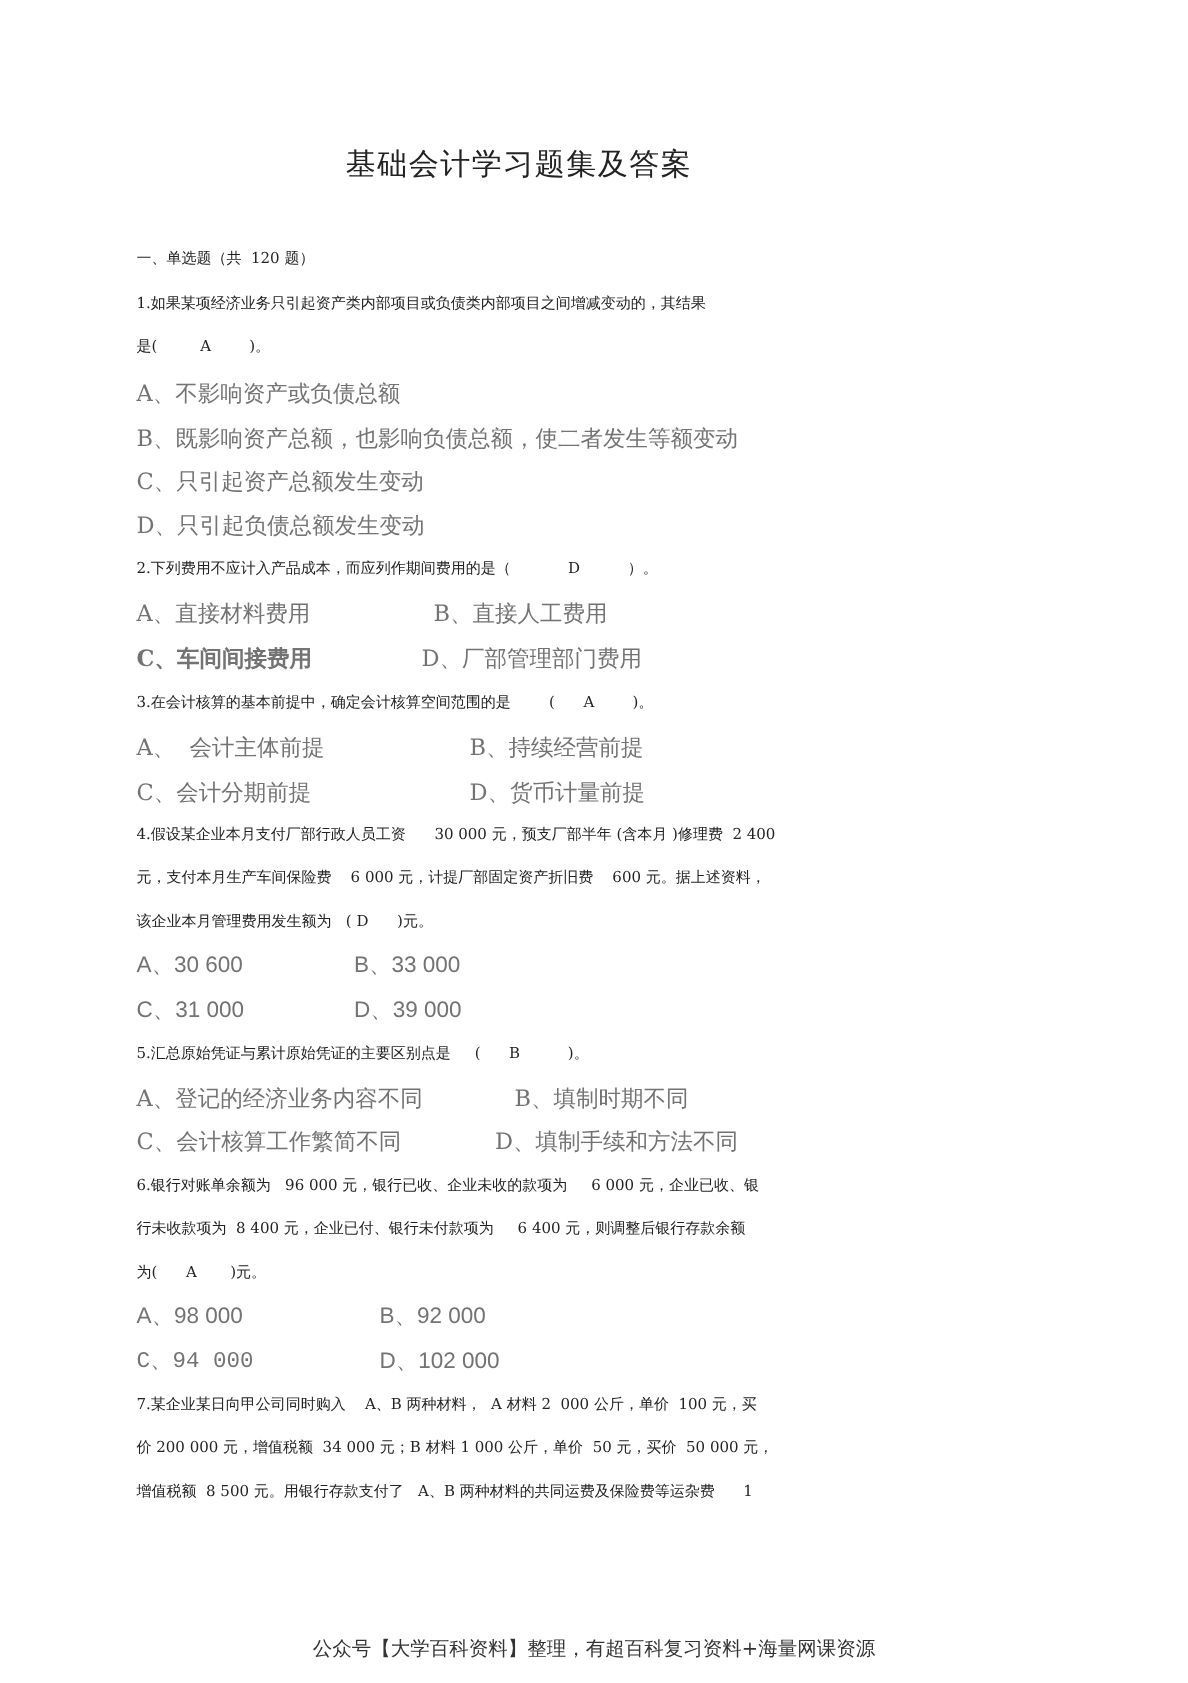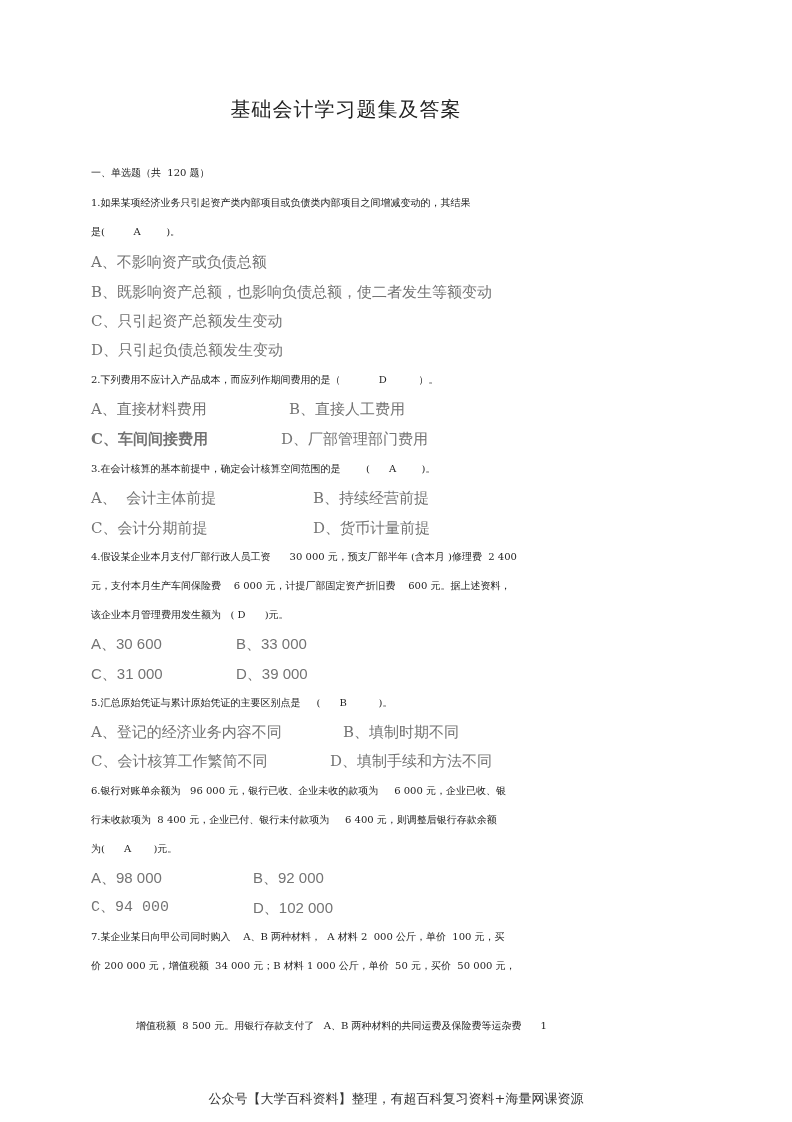--- a/index.html
+++ b/index.html
@@ -55,15 +55,15 @@
 <div class="line" style="top:781px;">6.银行对账单余额为   96 000 元，银行已收、企业未收的款项为     6 000 元，企业已收、银</div>
 <div class="line" style="top:810px;">行未收款项为  8 400 元，企业已付、银行未付款项为     6 400 元，则调整后银行存款余额</div>
 <div class="line" style="top:839px;">为(      A       )元。</div>
 <div class="opt ans" style="top:868px;left:91px;">A、98 000</div>
 <div class="opt ans" style="top:868px;left:253px;">B、92 000</div>
 <div class="opt ans" style="top:898px;left:91px;font-family:Liberation Mono, monospace;">C、94 000</div>
 <div class="opt ans" style="top:898px;left:253px;">D、102 000</div>
 
 <div class="line" style="top:927px;text-align:right;">7.某企业某日向甲公司同时购入    A、B 两种材料，  A 材料 2  000 公斤，单价  100 元，买</div>
 <div class="line" style="top:956px;">价 200 000 元，增值税额  34 000 元；B 材料 1 000 公斤，单价  50 元，买价  50 000 元，</div>
-<div class="line" style="top:1016px;margin-left:45px;">增值税额  8 500 元。用银行存款支付了   A、B 两种材料的共同运费及保险费等运杂费      1</div>
+<div class="line" style="top:985px;">增值税额  8 500 元。用银行存款支付了   A、B 两种材料的共同运费及保险费等运杂费      1</div>
 
 <div class="footer">公众号【大学百科资料】整理，有超百科复习资料+海量网课资源</div>
 
 </body></html>

